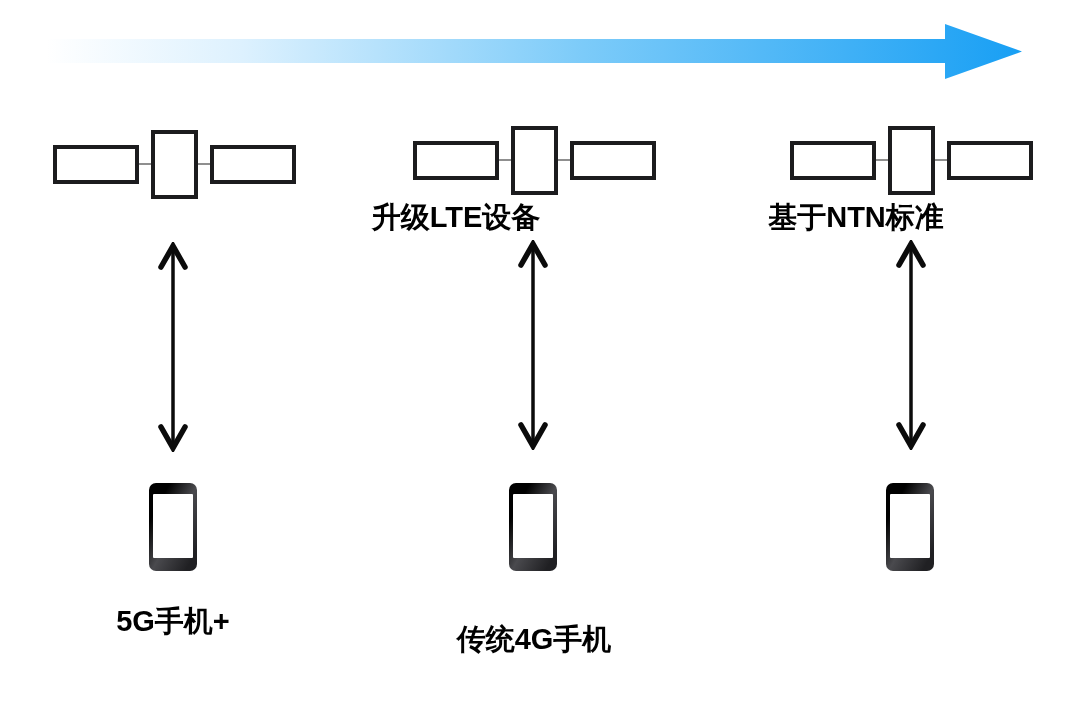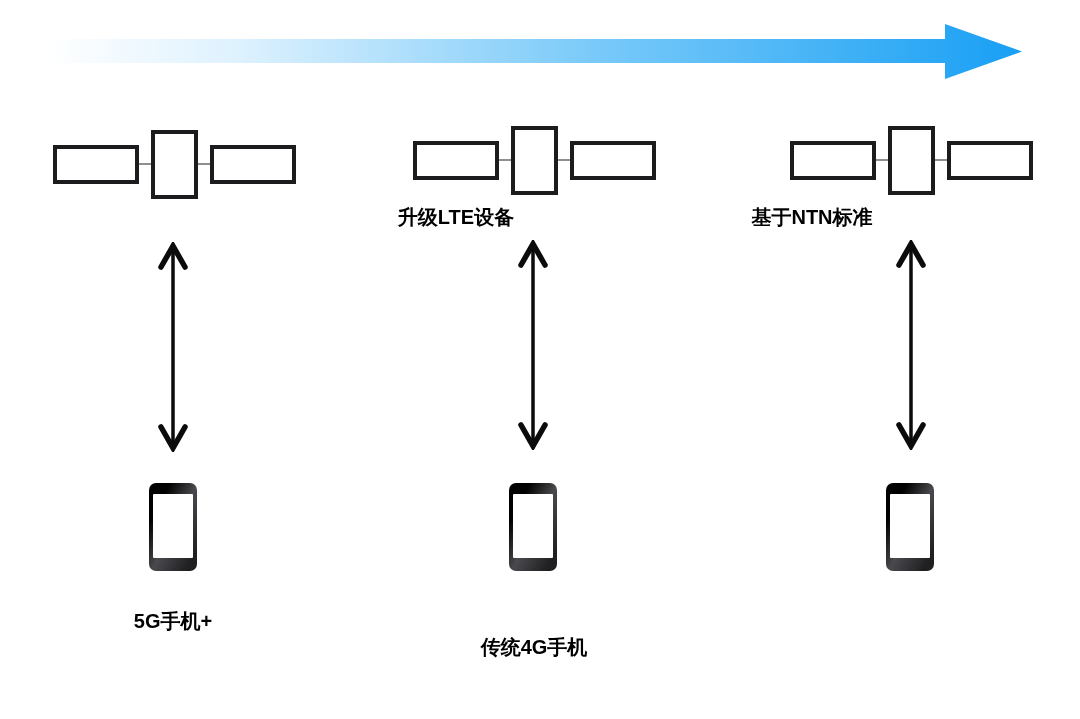--- a/index.html
+++ b/index.html
@@ -77,21 +77,21 @@
   .phone-screen {
     width: 100%;
     height: 100%;
     background: #ffffff;
     border-radius: 1px;
   }
 
   
   .label {
     position: absolute;
-    font-size: 20px;
+    font-size: 29px;
     font-weight: bold;
     color: #000000;
     text-align: center;
     line-height: 37px;
     white-space: nowrap;
   }
 </style>
 </head>
 <body>
 
@@ -146,33 +146,33 @@
   <svg class="varrow" style="left:514px; top:240px;" viewBox="0 0 38 210" aria-hidden="true">
     <line x1="19" y1="6" x2="19" y2="204" stroke="#0b0b0b" stroke-width="3.5"></line>
     <path d="M7,25 L19,4 L31,25" fill="none" stroke="#0b0b0b" stroke-width="5.5" stroke-linecap="round" stroke-linejoin="miter"></path>
     <path d="M7,185 L19,206 L31,185" fill="none" stroke="#0b0b0b" stroke-width="5.5" stroke-linecap="round" stroke-linejoin="miter"></path>
   </svg>
 
   <div class="phone" style="left:509px; top:483px;">
     <div class="phone-screen"></div>
   </div>
 
-  <div class="label" style="left:414px; top:621px; width:240px;margin-top:8px;">
+  <div class="label" style="left:414px; top:621px; width:240px;">
     <div>传统4G手机</div>
   </div>
 
   <div class="satellite" style="left:790px; top:125px;">
     <div class="sat-panel"></div>
     <div class="sat-link"></div>
     <div class="sat-body"></div>
     <div class="sat-link"></div>
     <div class="sat-panel"></div>
   </div>
 
-  <div class="label" style="left:712px; top:199px; width:200px;">
+  <div class="label" style="left:756px; top:199px; width:200px;">
     <div>基于NTN标准</div>
   </div>
 
   <svg class="varrow" style="left:892px; top:240px;" viewBox="0 0 38 210" aria-hidden="true">
     <line x1="19" y1="6" x2="19" y2="204" stroke="#0b0b0b" stroke-width="3.5"></line>
     <path d="M7,25 L19,4 L31,25" fill="none" stroke="#0b0b0b" stroke-width="5.5" stroke-linecap="round" stroke-linejoin="miter"></path>
     <path d="M7,185 L19,206 L31,185" fill="none" stroke="#0b0b0b" stroke-width="5.5" stroke-linecap="round" stroke-linejoin="miter"></path>
   </svg>
 
   <div class="phone" style="left:886px; top:483px;">

